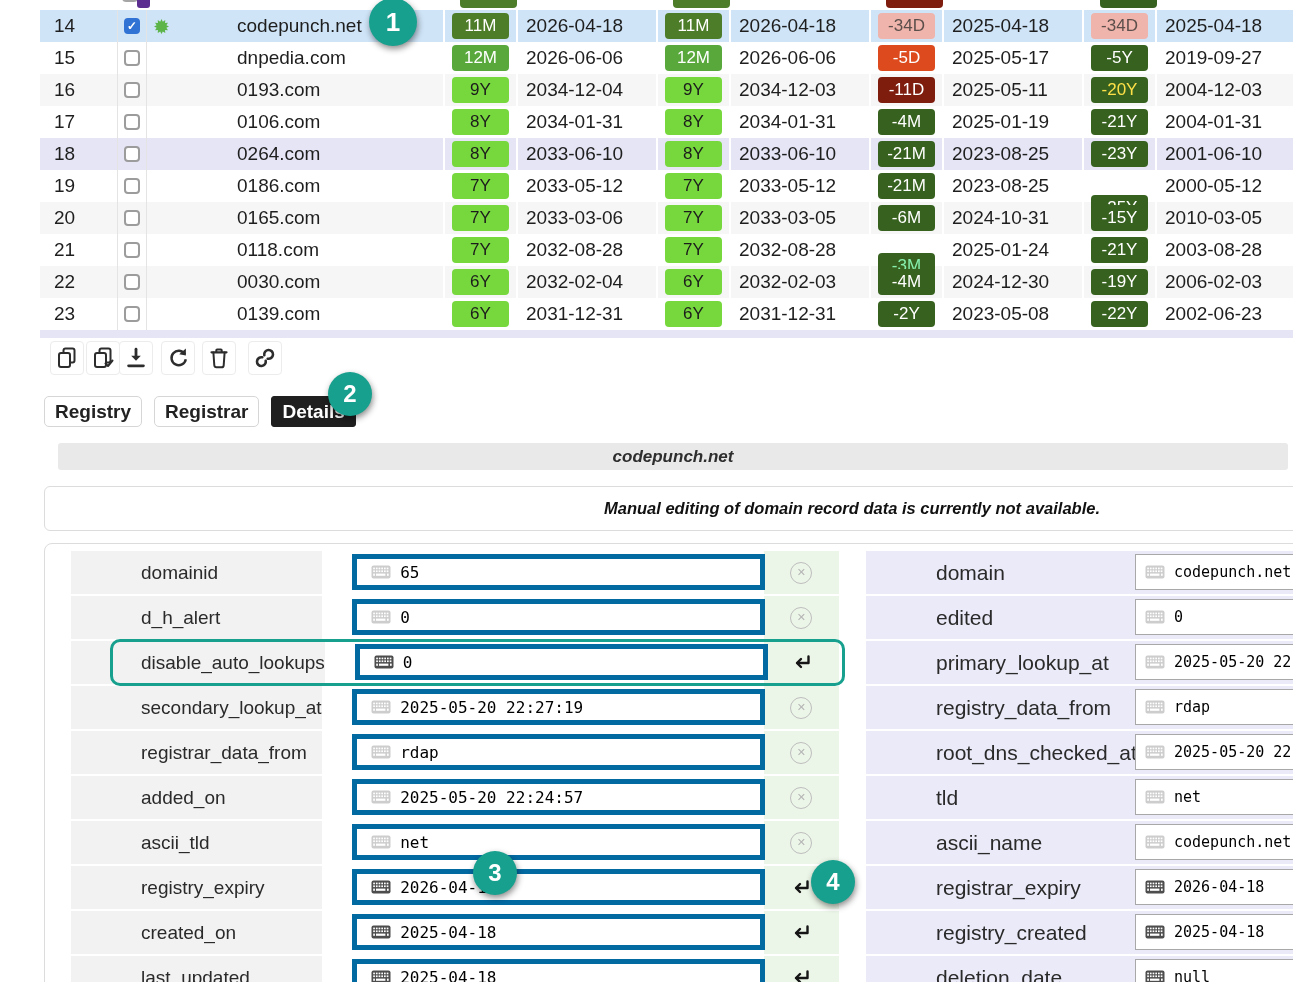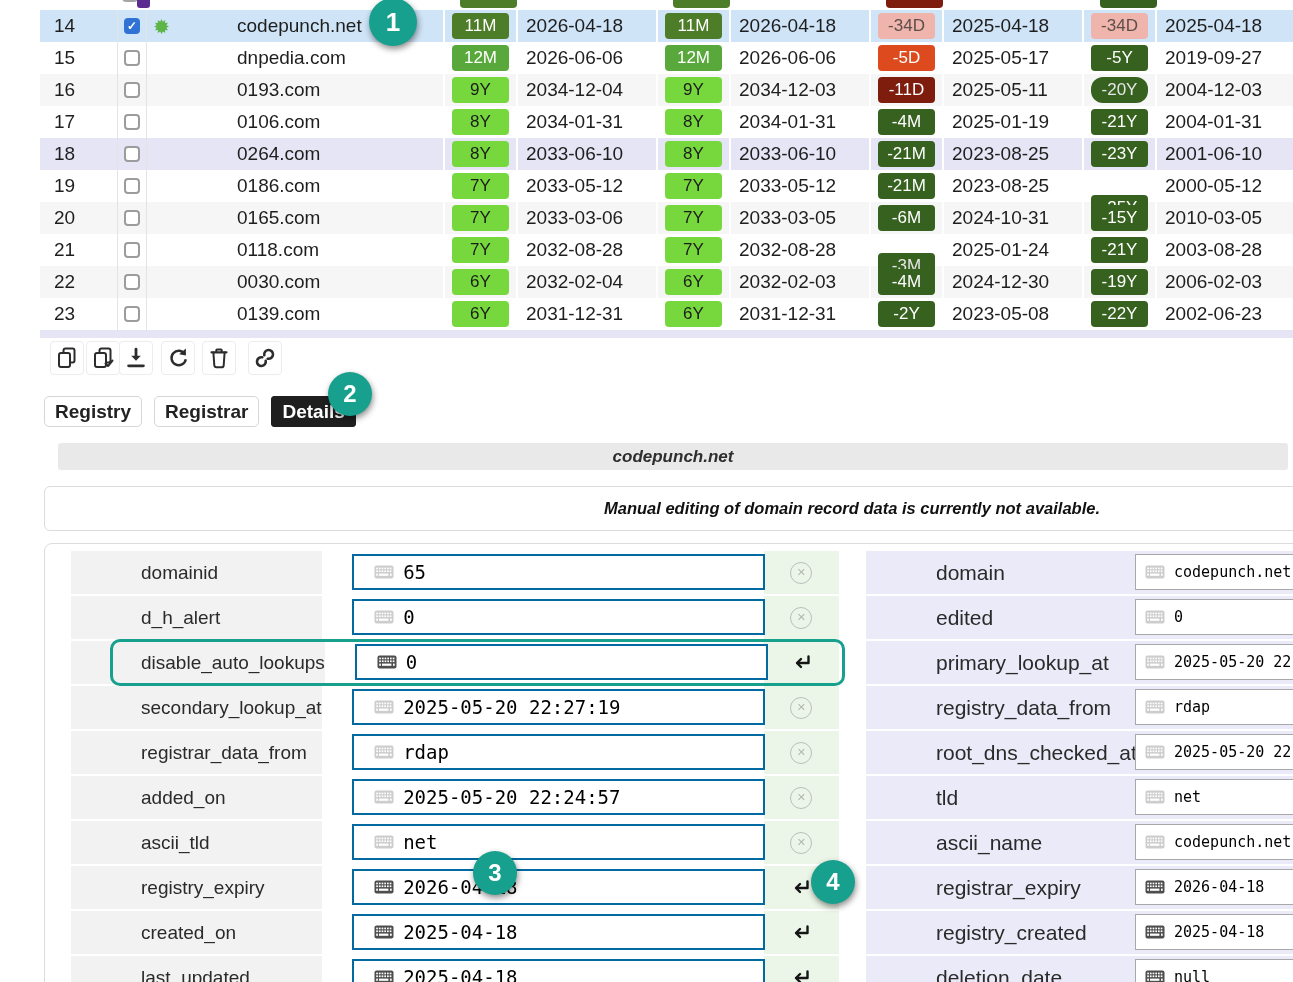--- a/index.html
+++ b/index.html
@@ -52,23 +52,23 @@
           font-size:16.5px;font-weight:bold;font-style:italic;color:#111;}
 
   
   .form-box{position:absolute;left:44px;top:543px;width:1616px;height:520px;background:#fff;
             border:1px solid #dcdcdc;border-radius:8px;box-sizing:border-box;}
   #form-left{position:absolute;left:26px;top:7px;}
   .flrow{display:flex;width:768px;height:43px;margin-bottom:2px;gap:28px;}
   .f-label{width:267px;background:var(--left_label_bg);padding-left:70px;box-sizing:border-box;
            line-height:43px;font-size:19px;color:#2a2a2a;white-space:nowrap;}
   .f-iwrap{width:417px;position:relative;background:#fff;}
-  .f-input{position:absolute;left:2px;top:3px;width:413px;height:36px;border:2px solid #0369a1;
-           background:#fff;box-sizing:border-box;display:flex;align-items:center;padding-left:20px;gap:9px;
-           font-family:"DejaVu Sans Mono","Liberation Mono",monospace;font-size:19px;color:#000;}
+  .f-input{position:absolute;left:2px;top:3px;width:413px;height:36px;border:5px solid #0369a1;
+           background:#fff;box-sizing:border-box;display:flex;align-items:center;padding-left:14px;gap:9px;
+           font-family:"DejaVu Sans Mono","Liberation Mono",monospace;font-size:16px;color:#000;}
   .f-action{width:82px;margin-left:2px;background:var(--action_cell_bg);
             display:flex;align-items:center;justify-content:center;}
   #form-right{position:absolute;left:821px;top:7px;}
   .frrow{position:relative;width:795px;height:43px;margin-bottom:2px;background:var(--right_row_bg);}
   .fr-label{width:267px;padding-left:70px;box-sizing:border-box;line-height:43px;font-size:21px;
             color:#2a2a2a;white-space:nowrap;}
   .fr-input{position:absolute;left:269px;top:3px;width:420px;height:36px;border:1px solid #a8a8a8;
             background:#fff;box-sizing:border-box;display:flex;align-items:center;padding-left:9px;gap:9px;
             font-family:"DejaVu Sans Mono","Liberation Mono",monospace;font-size:15px;color:#000;}
   .xcirc{width:22px;height:22px;border:1px solid #bdbdbd;border-radius:50%;box-sizing:border-box;
@@ -159,21 +159,21 @@
       <div class="c-date">2034-12-04</div>
       <div class="c-badge">
         <div class="badge" style="background: var(--badge_pos_light); color: rgb(28, 28, 28);">9Y</div>
       </div>
       <div class="c-date">2034-12-03</div>
       <div class="c-badge">
         <div class="badge" style="background: var(--badge_neg_maroon); color: rgb(255, 255, 255);">-11D</div>
       </div>
       <div class="c-date">2025-05-11</div>
       <div class="c-badge">
-        <div class="badge" style="background: var(--badge_neg_dark); color: #e5e5e5; border-radius: 12px;">-20Y</div>
+        <div class="badge" style="background: var(--badge_neg_dark); color: #fde047;">-20Y</div>
       </div>
       <div class="c-date">2004-12-03</div>
     </div>
     <div class="trow bg-white">
       <div class="c-num">17</div>
       <div class="c-cb">
         <div class="cb"></div>
       </div>
       <div class="c-icon"></div>
       <div class="c-dom">0106.com</div>
@@ -275,21 +275,21 @@
       <div class="c-dom">0118.com</div>
       <div class="c-badge">
         <div class="badge" style="background: var(--badge_pos_light); color: rgb(28, 28, 28);">7Y</div>
       </div>
       <div class="c-date">2032-08-28</div>
       <div class="c-badge">
         <div class="badge" style="background: var(--badge_pos_light); color: rgb(28, 28, 28);">7Y</div>
       </div>
       <div class="c-date">2032-08-28</div>
       <div class="c-badge">
-        <div class="badge" style="background: var(--badge_neg_dark); color: #e5e5e5; margin-top: 31px;">-3M</div>
+        <div class="badge" style="background: var(--badge_neg_dark); color: #86efac; margin-top: 31px;">-3M</div>
       </div>
       <div class="c-date">2025-01-24</div>
       <div class="c-badge">
         <div class="badge" style="background: var(--badge_neg_dark); color: rgb(255, 255, 255);">-21Y</div>
       </div>
       <div class="c-date">2003-08-28</div>
     </div>
     <div class="trow bg-alt">
       <div class="c-num">22</div>
       <div class="c-cb">

